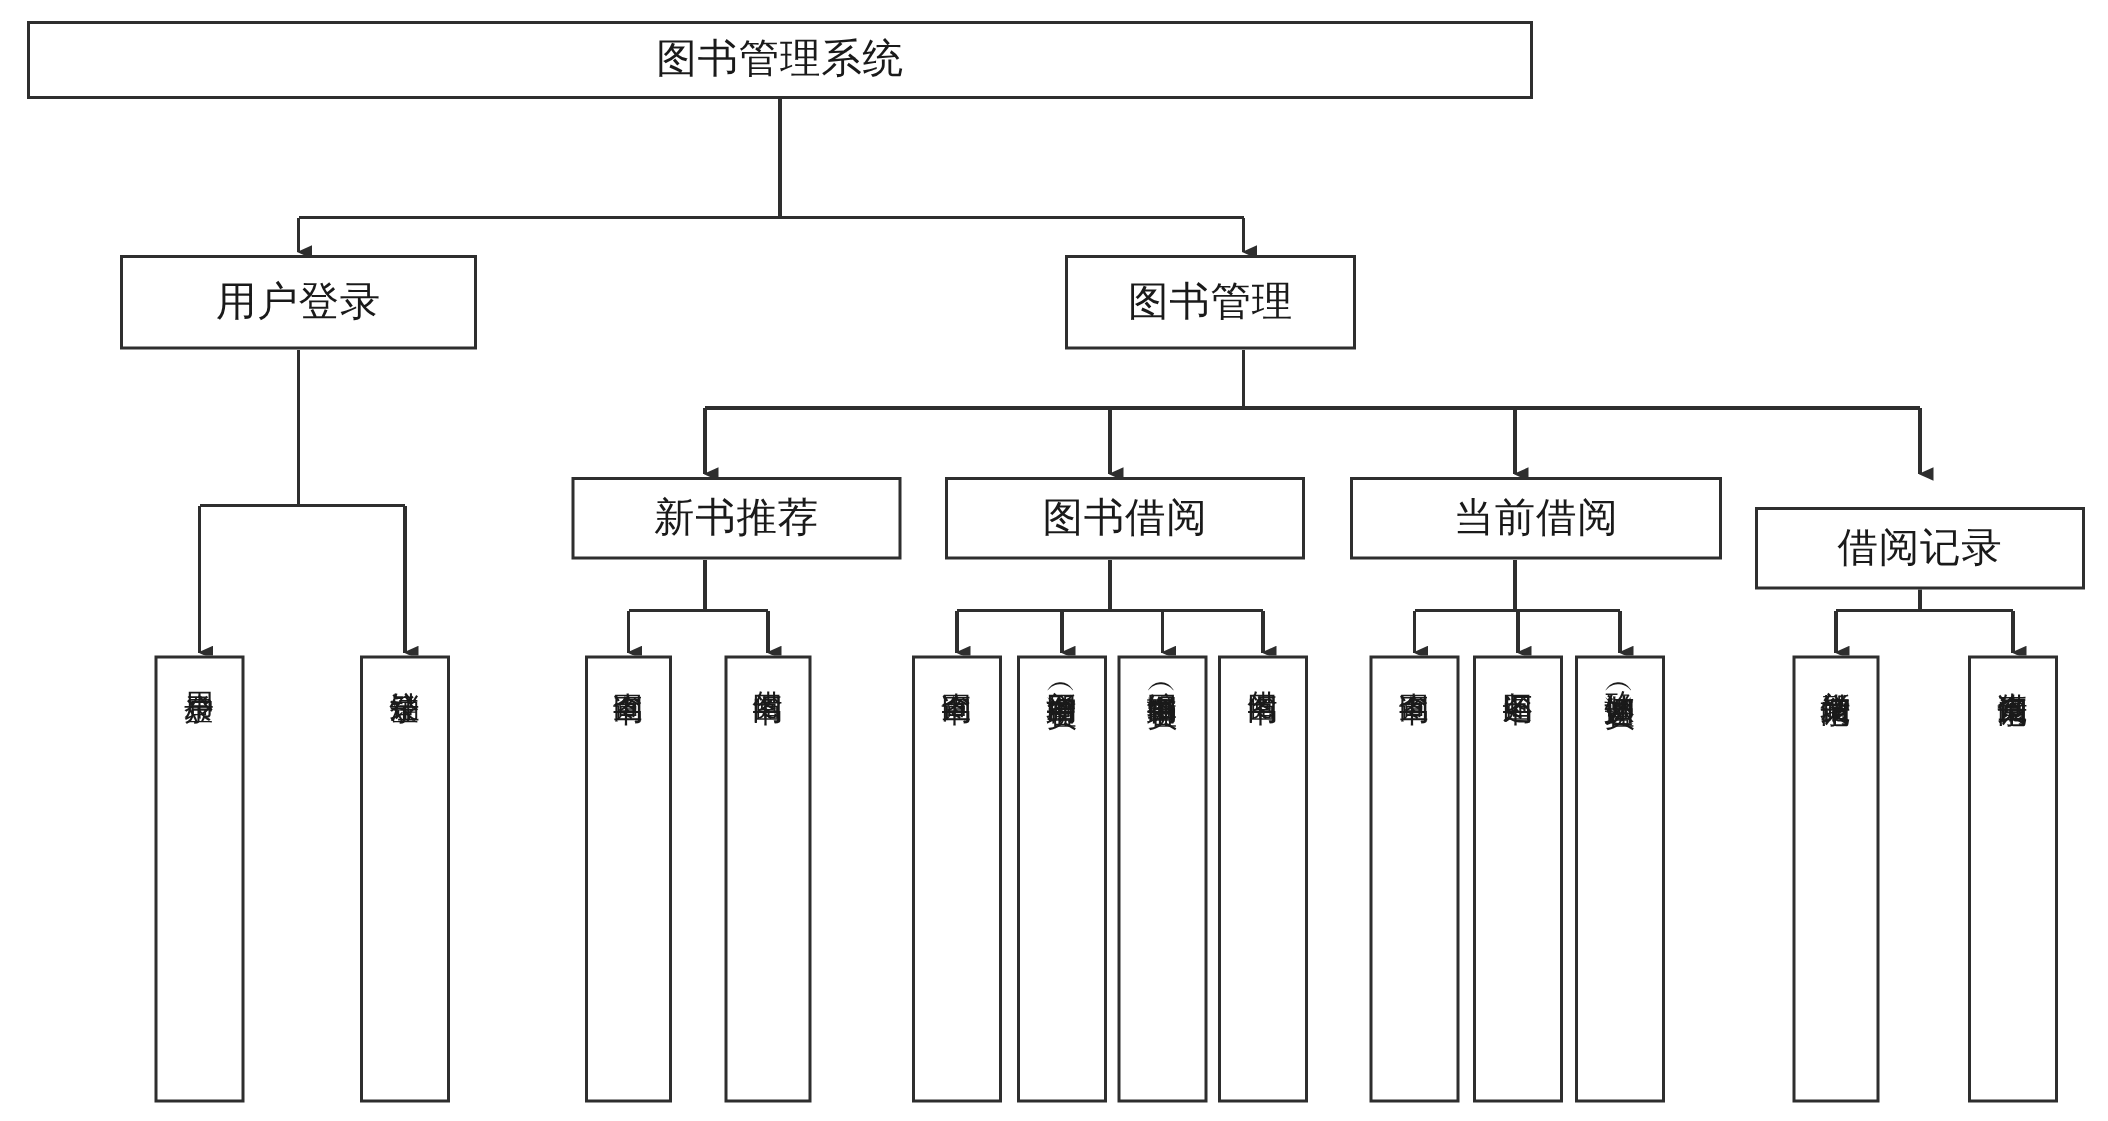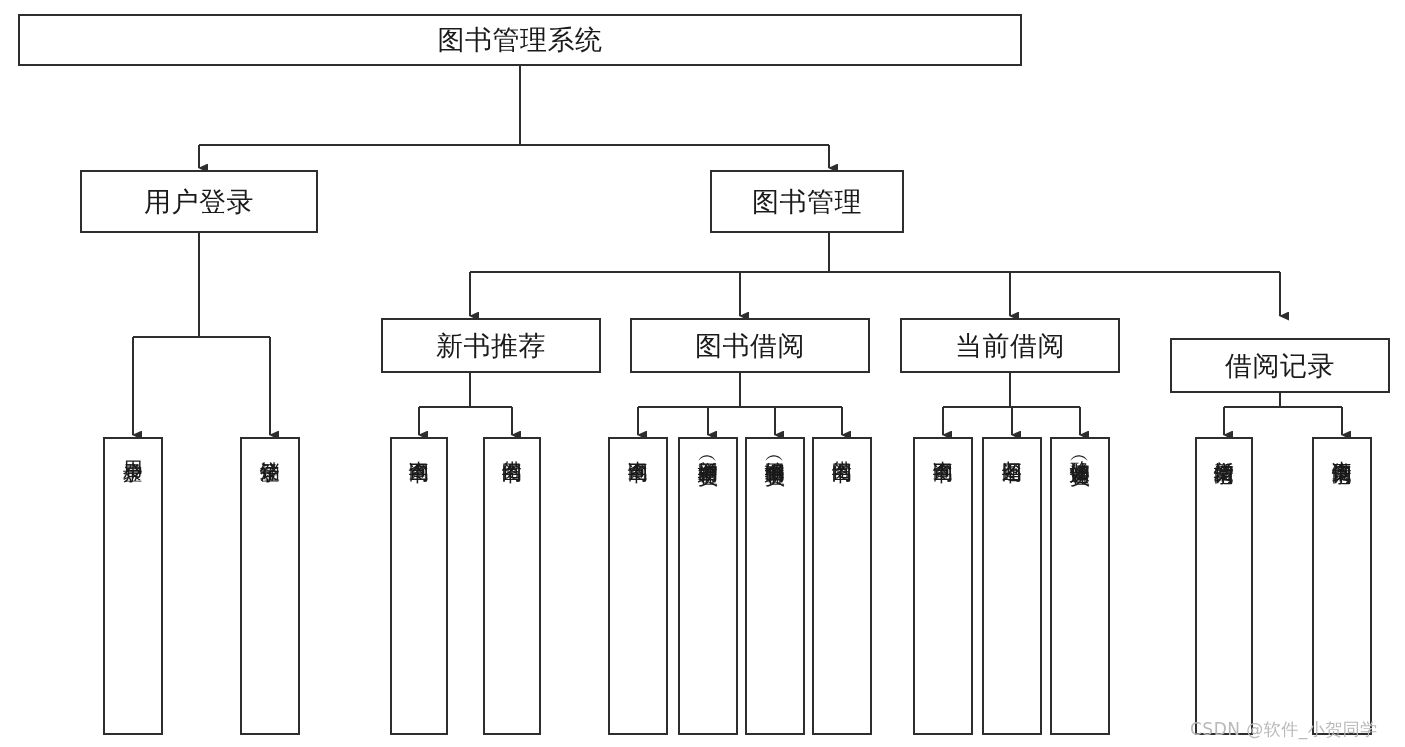--- a/index.html
+++ b/index.html
@@ -124,21 +124,21 @@
       </div>
       <div class="node mid" style="left: 710px; top: 170px; width: 194px; height: 63px;">
         <span class="label">图书管理</span>
       </div>
       <div class="node mid" style="left: 360px; top: 318px; width: 220px; height: 55px; margin-left: 21px;">
         <span class="label">新书推荐</span>
       </div>
       <div class="node mid" style="left: 630px; top: 318px; width: 240px; height: 55px;">
         <span class="label">图书借阅</span>
       </div>
-      <div class="node mid" style="left: 900px; top: 318px; width: 220px; height: 55px;">
+      <div class="node mid" style="left: 900px; top: 318px; width: 248px; height: 55px;">
         <span class="label">当前借阅</span>
       </div>
       <div class="node mid" style="left: 1170px; top: 318px; width: 220px; height: 55px; margin-top: 20px;">
         <span class="label">借阅记录</span>
       </div>
       <div class="node leaf" style="left: 103px; top: 437px; width: 60px; height: 298px;">
         <span class="label">用户登录</span>
       </div>
       <div class="node leaf" style="left: 240px; top: 437px; width: 60px; height: 298px;">
         <span class="label">注销登录</span>
@@ -171,15 +171,14 @@
         <span class="label">确认归还（管理员）</span>
       </div>
       <div class="node leaf" style="left: 1195px; top: 437px; width: 58px; height: 298px;">
         <span class="label">新增借阅记录</span>
       </div>
       <div class="node leaf" style="left: 1312px; top: 437px; width: 60px; height: 298px;">
         <span class="label">查询借阅记录</span>
       </div>
     </div>
 
-  <div class="watermark" style="left: 1190px; top: 718px;">CSDN @软件_小贺同学</div>
 
 </div>
 
 </body></html>

